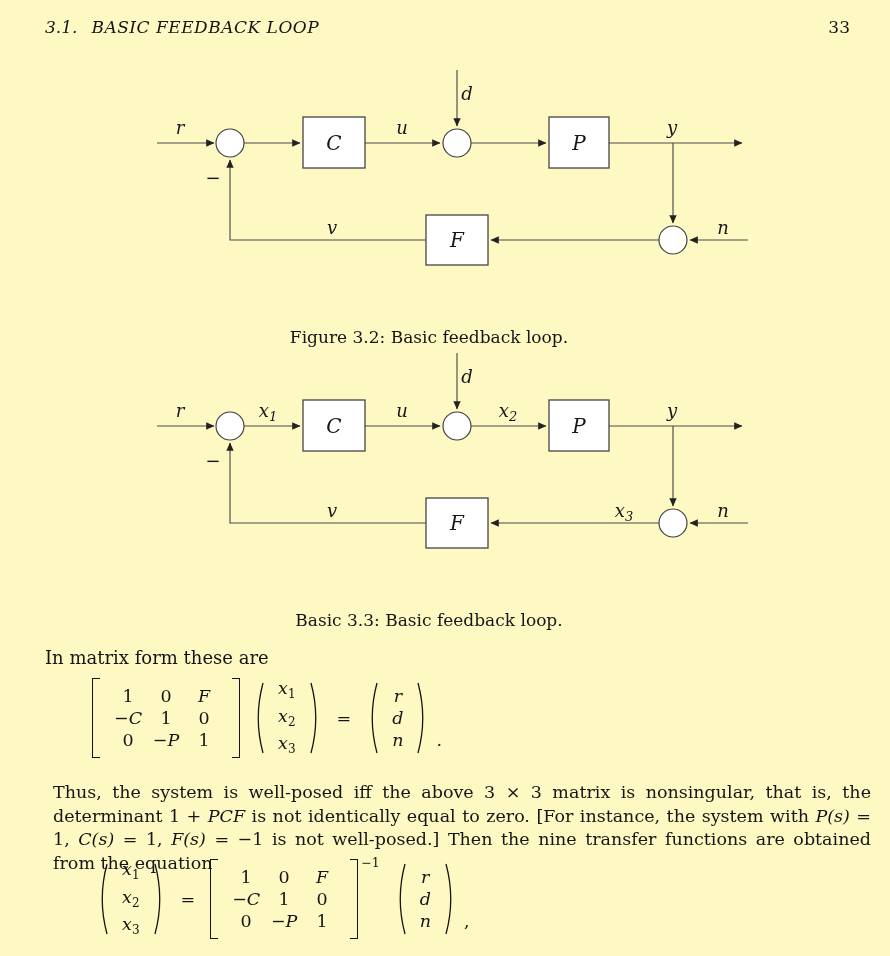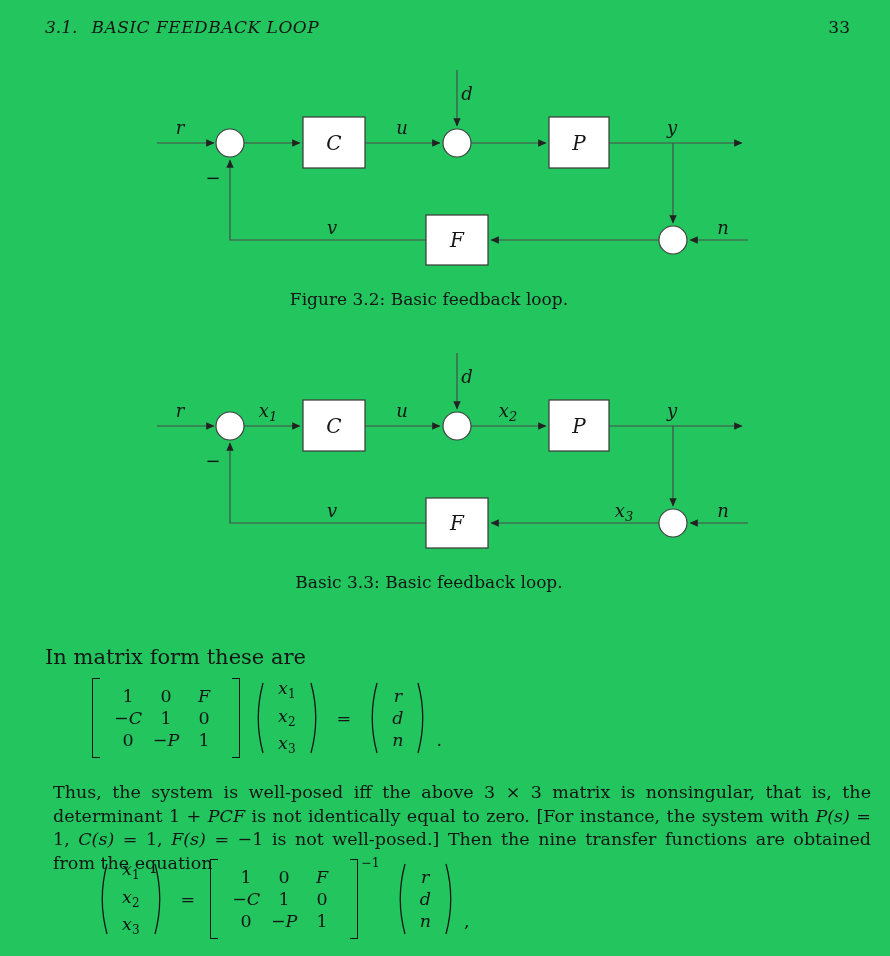--- a/index.html
+++ b/index.html
@@ -1,38 +1,38 @@
 <!DOCTYPE html>
 <html><head>
 <meta charset="utf-8">
 <style>
   html,body{margin:0;padding:0;background:#ffffff;}
-  .page{position:relative;width:890px;height:956px;background:#22c55e;overflow:hidden;
+  .page{position:relative;width:890px;height:956px;background:#fef9c3;overflow:hidden;
         font-family:"DejaVu Serif",serif;color:#151515;}
   .it{font-style:italic;}
   .rm{font-style:normal;}
 
   
   .hdr{position:absolute;top:17px;left:45px;right:40px;display:flex;
        justify-content:space-between;font-size:17px;}
   .hdr-title{margin-left:14px;letter-spacing:0.5px;}
 
   
   .diagram{position:absolute;left:140px;}
   .ln{stroke:#4a4a4a;stroke-width:1.15;fill:none;}
   .blk{fill:#ffffff;stroke:#3d3d3d;stroke-width:1.25;}
   .jct{fill:#ffffff;stroke:#3d3d3d;stroke-width:1.15;}
   .dlbl{font-family:"DejaVu Serif",serif;font-style:italic;font-size:18px;
         fill:#161616;text-anchor:middle;}
   .dsub{font-size:13px;}
   .blbl{font-family:"DejaVu Serif",serif;font-style:italic;font-size:20px;
         fill:#161616;text-anchor:middle;}
 
-  .caption{position:absolute;left:0;width:858px;text-align:center;font-size:17px;}
-  .bodytext{position:absolute;font-size:21px;line-height:23.5px;}
+  .caption{position:absolute;left:0;width:858px;text-align:center;font-size:17px;margin-top:38px;}
+  .bodytext{position:absolute;font-size:18px;line-height:23.5px;}
   .para{position:absolute;margin:8px;font-size:17.5px;line-height:23.6px;text-align:justify;}
 
   
   .equation{position:absolute;display:flex;align-items:center;font-size:17.5px;}
   .brak{width:7px;height:78px;align-self:center;}
   .brak.l{border:1.5px solid #141414;border-right:none;}
   .brak.r{border:1.5px solid #141414;border-left:none;}
   .mat{display:grid;grid-template-columns:repeat(3,auto);padding:0 9px;align-self:center;}
   .mat .cell{min-width:34px;text-align:center;line-height:22px;padding:0 2px;}
   .vec{display:flex;flex-direction:column;padding:0 13px;text-align:center;align-self:center;}

